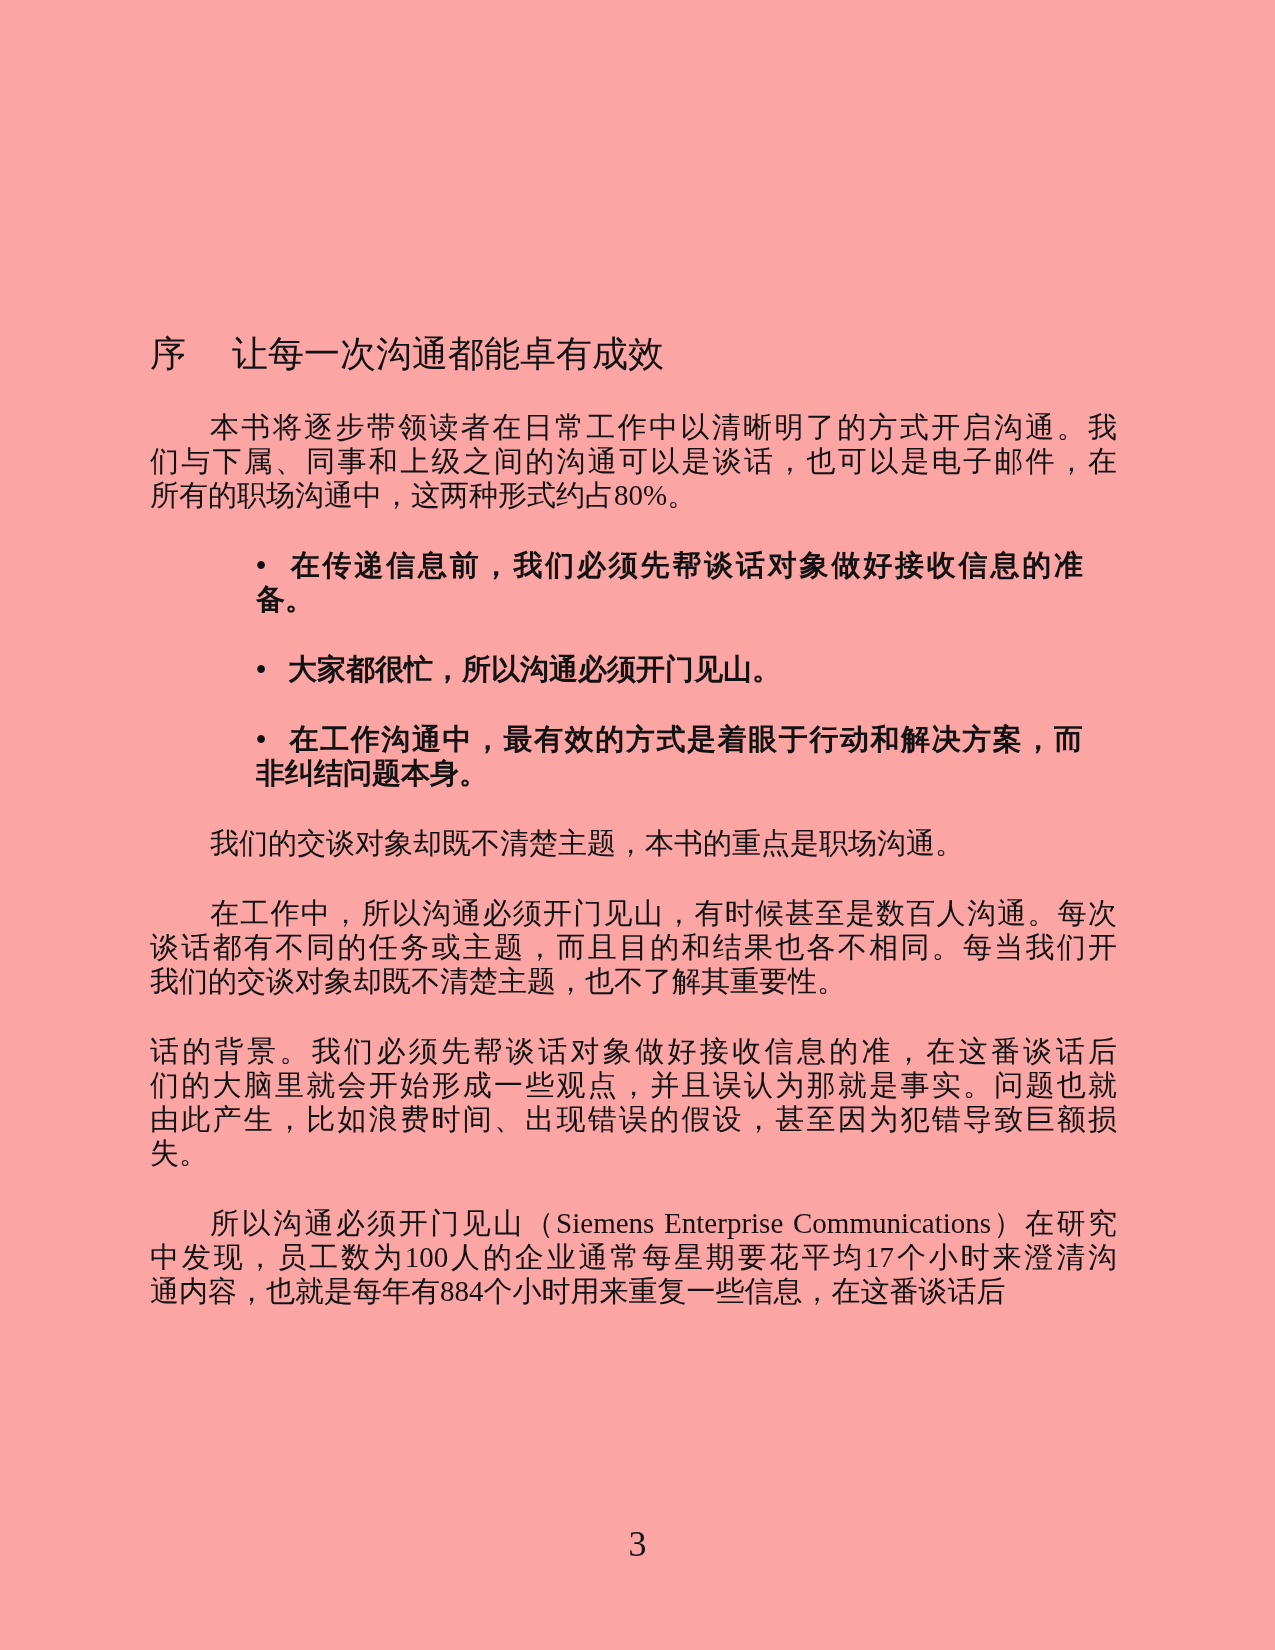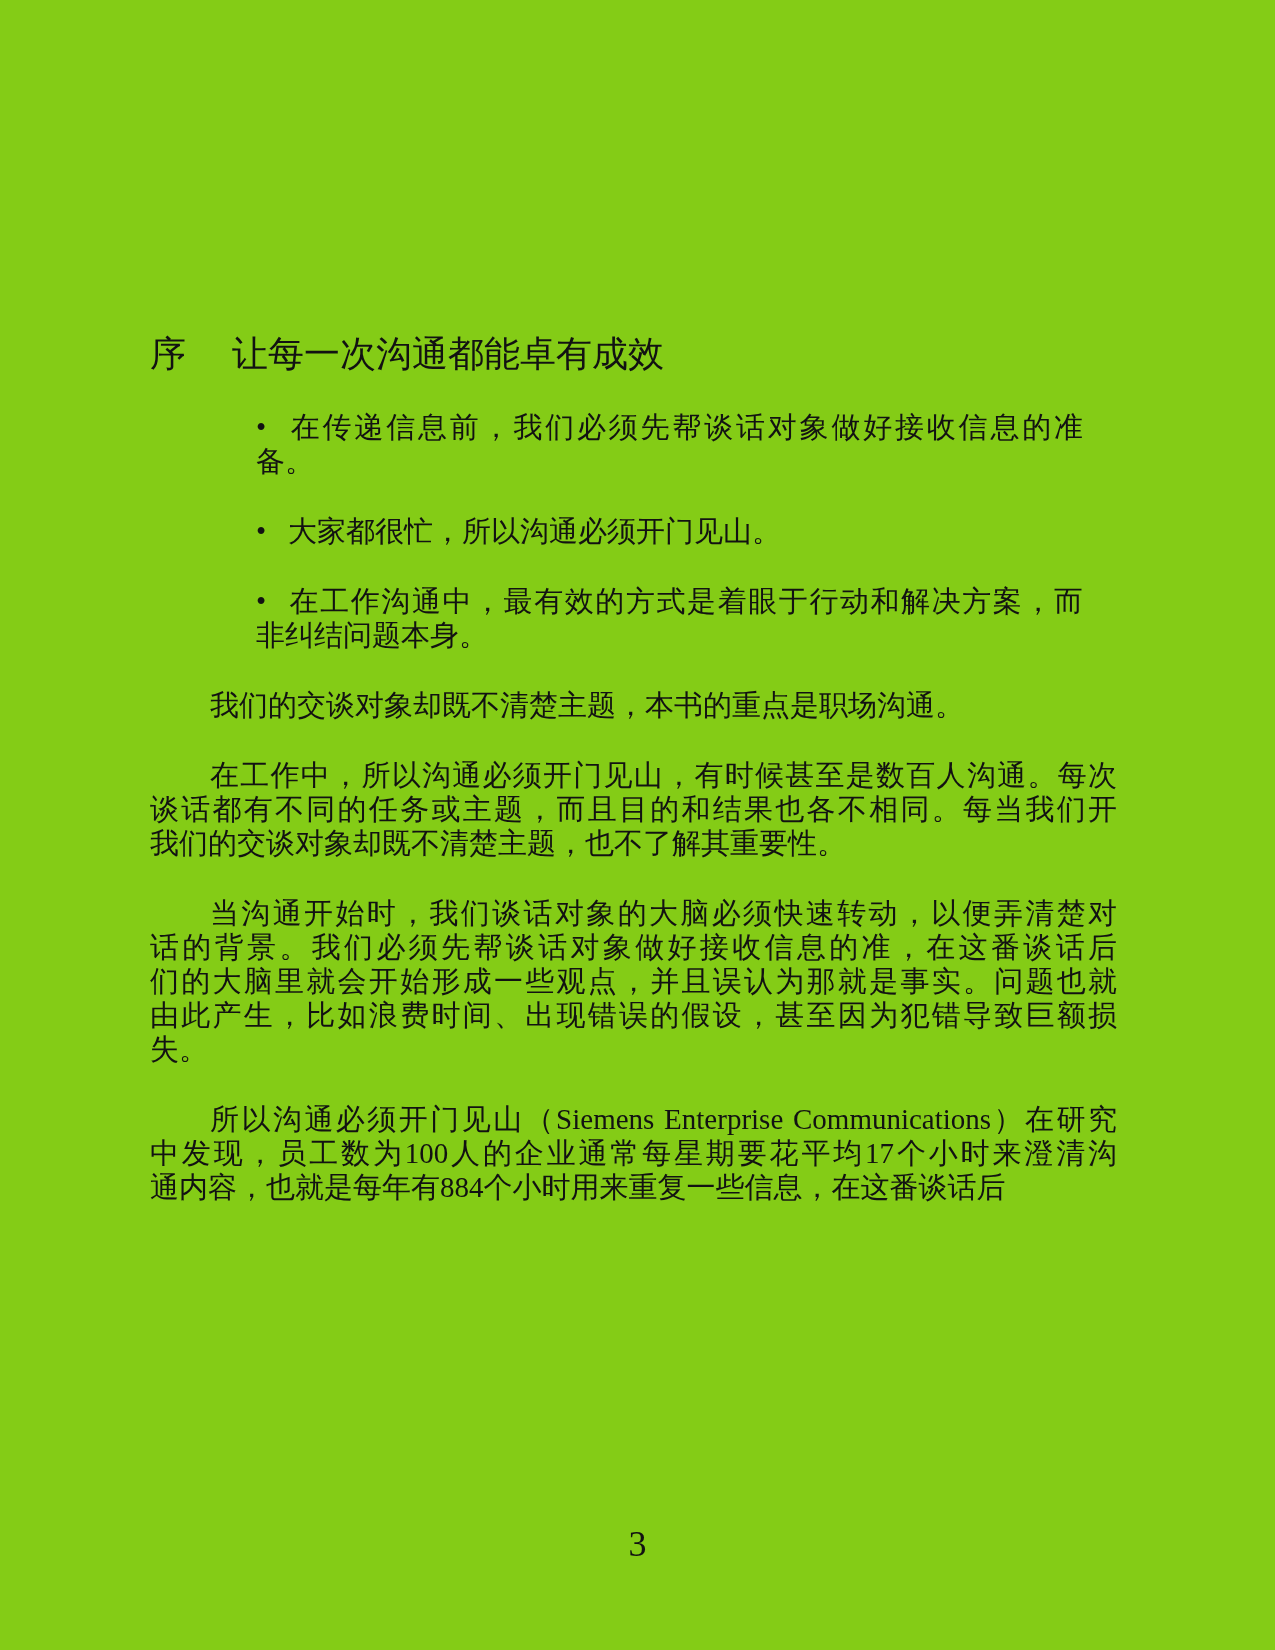--- a/index.html
+++ b/index.html
@@ -1,20 +1,20 @@
 <!DOCTYPE html>
 <html><head>
 <meta charset="utf-8">
 <style>
   html, body { margin: 0; padding: 0; background: #e8e8e8; }
   .page {
     position: relative;
     width: 1275px;
     height: 1650px;
-    background: #84cc16;
+    background: #fca5a5;
     margin: 0 auto;
     overflow: hidden;
     font-family: "Liberation Serif", "DejaVu Serif", serif;
     color: #121212;
   }
   .content {
     position: absolute;
     left: 150px;
     top: 0;
     width: 967px;
@@ -36,20 +36,21 @@
     text-align: justify;
     text-align-last: justify;
     min-height: 34px;
   }
   .line.last { text-align: left; text-align-last: left; }
   .line.first { text-indent: 60px; }
   .bullet-item {
     margin: 0 34px 36px 106px;
     font-size: 29px;
     line-height: 34px;
+    font-weight: bold;
   }
   .bullet-marker {
     display: inline-block;
     width: 32px;
     text-indent: 0;
     text-align: center;
   }
   .page-number {
     position: absolute;
     left: 0;
@@ -61,20 +62,25 @@
   }
 </style>
 </head>
 <body>
 
 <div class="page">
   <div class="content">
 
     <h1 class="chapter-title"><span class="title-prefix">序</span><span>让每一次沟通都能卓有成效</span></h1>
 
+    <div class="para">
+      <div class="line first">本书将逐步带领读者在日常工作中以清晰明了的方式开启沟通。我</div>
+      <div class="line">们与下属、同事和上级之间的沟通可以是谈话，也可以是电子邮件，在</div>
+      <div class="line last">所有的职场沟通中，这两种形式约占80%。</div>
+    </div>
 
 
     <div class="bullet-item">
       <div class="line"><span class="bullet-marker">•</span><span>在传递信息前，我们必须先帮谈话对象做好接收信息的准</span></div>
       <div class="line last">备。</div>
     </div>
 
     <div class="bullet-item">
       <div class="line last"><span class="bullet-marker">•</span><span>大家都很忙，所以沟通必须开门见山。</span></div>
     </div>
@@ -88,21 +94,20 @@
       <div class="line first last">我们的交谈对象却既不清楚主题，本书的重点是职场沟通。</div>
     </div>
 
     <div class="para">
       <div class="line first">在工作中，所以沟通必须开门见山，有时候甚至是数百人沟通。每次</div>
       <div class="line">谈话都有不同的任务或主题，而且目的和结果也各不相同。每当我们开</div>
       <div class="line last">我们的交谈对象却既不清楚主题，也不了解其重要性。</div>
     </div>
 
     <div class="para">
-      <div class="line first">当沟通开始时，我们谈话对象的大脑必须快速转动，以便弄清楚对</div>
       <div class="line">话的背景。我们必须先帮谈话对象做好接收信息的准，在这番谈话后</div>
       <div class="line">们的大脑里就会开始形成一些观点，并且误认为那就是事实。问题也就</div>
       <div class="line">由此产生，比如浪费时间、出现错误的假设，甚至因为犯错导致巨额损</div>
       <div class="line last">失。</div>
     </div>
 
     <div class="para">
       <div class="line first">所以沟通必须开门见山（Siemens Enterprise Communications）在研究</div>
       <div class="line">中发现，员工数为100人的企业通常每星期要花平均17个小时来澄清沟</div>
       <div class="line last">通内容，也就是每年有884个小时用来重复一些信息，在这番谈话后</div>

